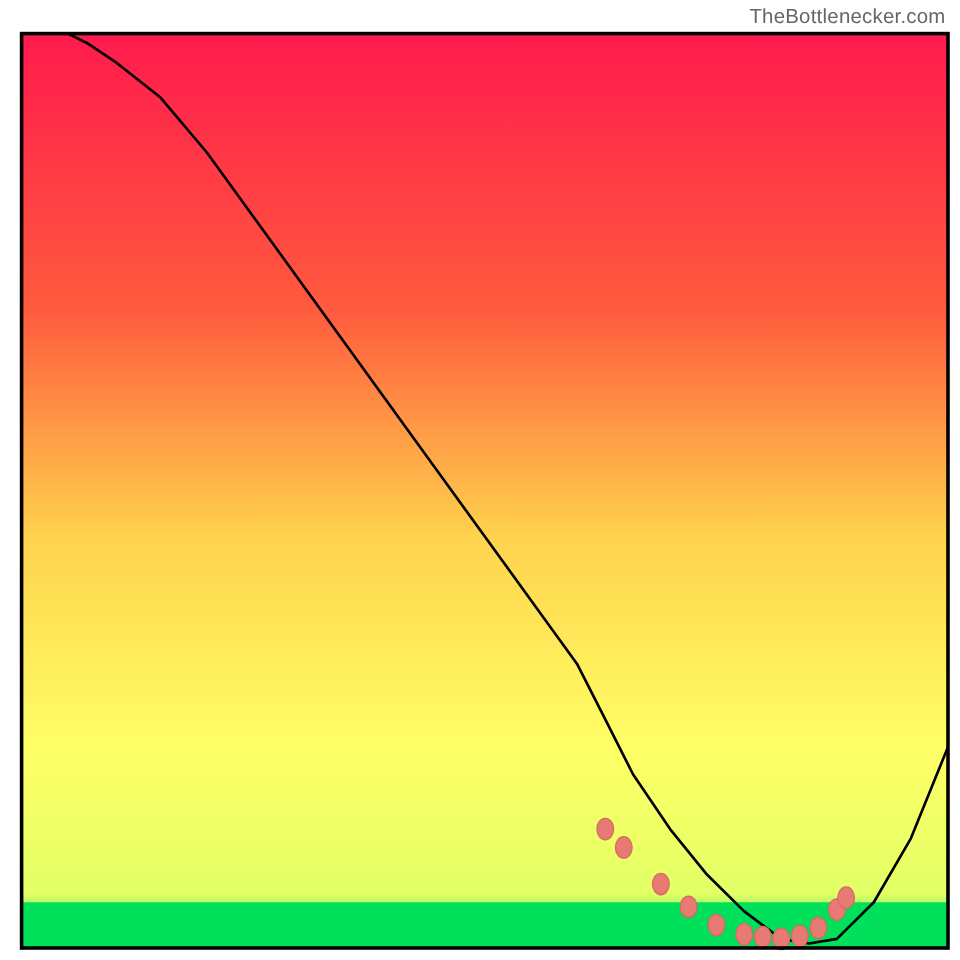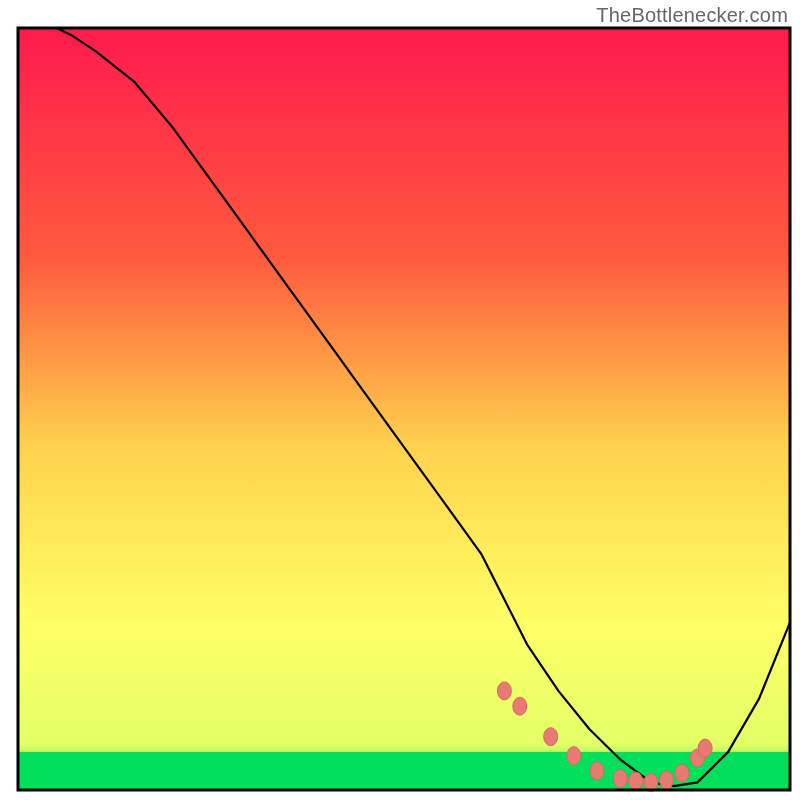--- a/index.html
+++ b/index.html
@@ -15,21 +15,21 @@
     width: 800px;
     height: 800px;
   }
   svg {
     display: block;
   }
   .watermark {
     position: absolute;
     top: 4px;
     right: 12px;
-    font-size: 20px;
+    font-size: 17px;
     font-weight: 500;
     color: #666666;
     letter-spacing: 0.2px;
   }
 </style>
 </head>
 <body>
 
 <div class="chart-container">
   <svg id="chart-svg" width="800" height="800" viewBox="0 0 800 800">

